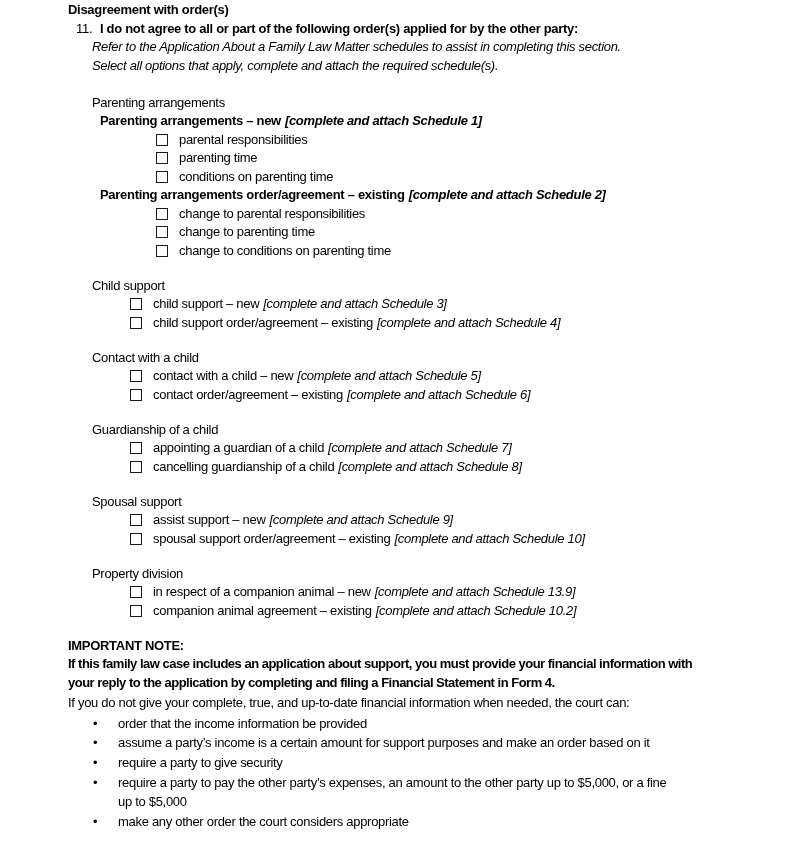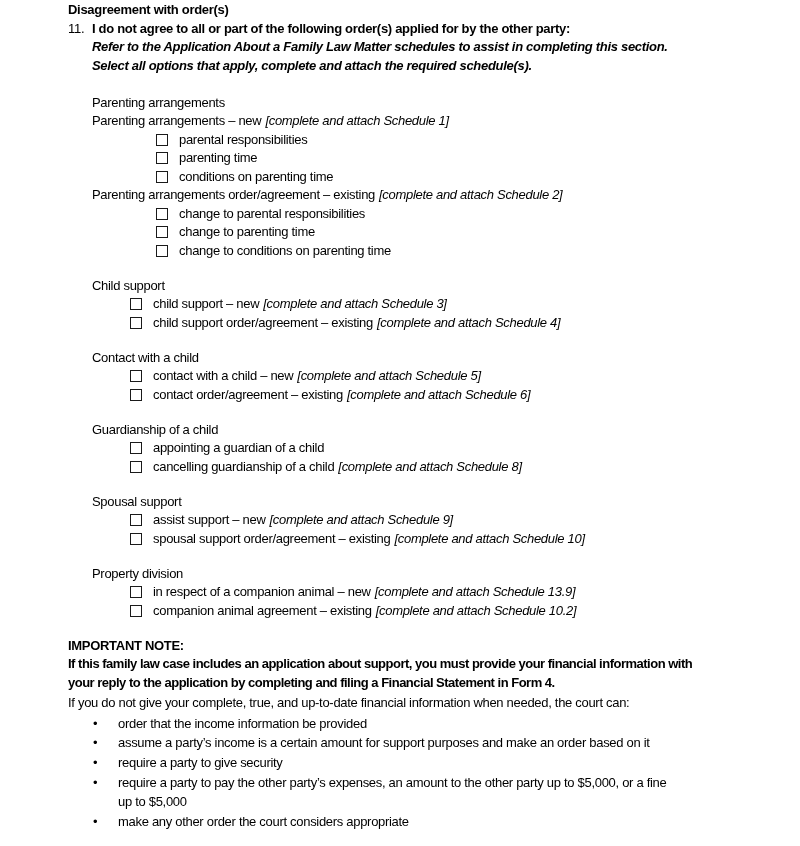--- a/index.html
+++ b/index.html
@@ -15,26 +15,26 @@
   }
   .page {
     box-sizing: border-box;
     width: 800px; height: 846px;
     padding: 1px 10px 0 68px;
     overflow: hidden;
     border-radius: 6px;
   }
   .b { font-weight: bold; }
   .it { font-style: italic; }
-  .item-line .num { display: inline-block; width: 24px; }
-  .i1 { margin-left: 24px; font-weight: bold; }
+  .item-line .num { display: inline-block; width: 24px; margin-left: 8px; }
+  .i1 { margin-left: 24px; }
   .section { margin-top: 16.5px; }
   .section.first { margin-top: 18.5px; }
   .sec-h { font-weight: normal; margin-left: 24px; }
-  .group-line { margin-left: 24px; }
+  .group-line { margin-left: 32px; font-weight: bold; }
   .note { font-style: italic; margin-left: 4px; }
   .check-line { display: flex; margin-left: 24px; padding-left: 38px; }
   .check-line.sub { margin-left: 50px; }
   .box {
     flex: 0 0 auto;
     width: 10px; height: 10px;
     border: 1.2px solid #1a1a1a;
     margin-top: 3.2px;
     margin-right: 11px;
     background: #ffffff;
@@ -123,20 +123,21 @@
       <span>contact order/agreement – existing</span>
         <span class="note">[complete and attach Schedule 6]</span>
     </div>
   </div>
 
   <div class="section">
     <div class="sec-h">Guardianship of a child</div>
     <div class="check-line">
       <span class="box"></span>
       <span>appointing a guardian of a child</span>
+        <span class="note">[complete and attach Schedule 7]</span>
     </div>
     <div class="check-line">
       <span class="box"></span>
       <span>cancelling guardianship of a child</span>
         <span class="note">[complete and attach Schedule 8]</span>
     </div>
   </div>
 
   <div class="section">
     <div class="sec-h">Spousal support</div>

